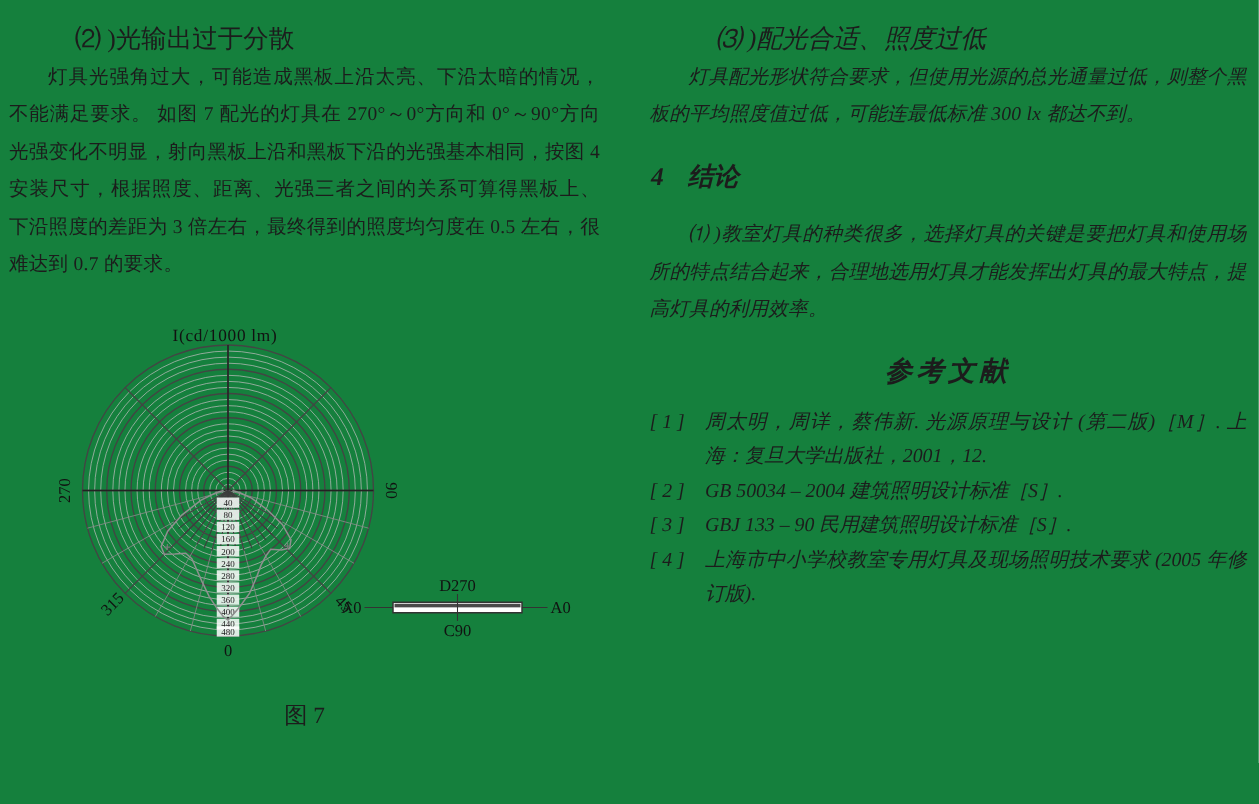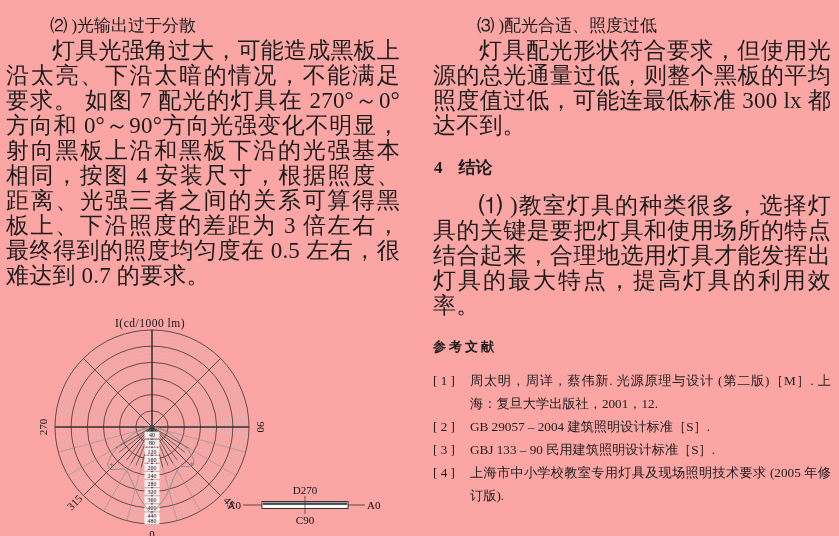--- a/index.html
+++ b/index.html
@@ -1,55 +1,55 @@
 <!DOCTYPE html>
 <html><head>
 <meta charset="utf-8">
 <style>
   html,body{margin:0;padding:0;}
   body{
     width:839px;height:536px;background:#ffffff;
     font-family:"Liberation Serif","DejaVu Serif",serif;
     color:#1c1c1c;overflow:hidden;
   }
-  .page{position:relative;width:839px;height:536px;background:#fca5a5;}
+  .page{position:relative;width:839px;height:536px;background:#15803d;}
   .col{position:absolute;top:13px;}
   .col-left{left:6px;width:394px;}
-  .col-right{left:433px;width:398px;}
+  .col-right{left:433px;width:398px;font-style:italic;}
 
   p.body{
-    margin:0;font-size:23px;line-height:25px;
+    margin:0;font-size:13px;line-height:25px;
     text-align:justify;text-justify:inter-ideograph;
     letter-spacing:0.2px;
   }
   .item-head{
     margin:0;font-size:17px;line-height:25px;text-indent:2.6em;
   }
   .indent{text-indent:2em;}
 
   .section-head{
     display:flex;gap:16px;align-items:baseline;
     font-weight:bold;font-size:17px;line-height:25px;
     margin:17px 0 13px 1px;
   }
   .refs-head{
-    text-align:left;font-weight:bold;font-size:13px;line-height:20px;
+    text-align:center;font-weight:bold;font-size:18px;line-height:20px;
     letter-spacing:3px;margin:19px 0 12px 0;
   }
   .ref{
     display:flex;font-size:13.2px;line-height:23px;
     text-align:justify;
   }
   .ref-num{flex:0 0 37px;}
   .ref-text{flex:1;}
 
   figure.fig{margin:27px 0 0 0;}
   .fig-caption{
     display:flex;justify-content:center;gap:14px;
-    font-weight:bold;font-size:15.5px;line-height:20px;margin-top:6px;flex-direction:column;
+    font-weight:normal;font-size:15.5px;line-height:20px;margin-top:24px;
   }
   svg text{font-family:"Liberation Serif","DejaVu Serif",serif;}
 </style>
 </head>
 <body>
 
 <div class="page">
 
   <div class="col col-left">
     <p class="item-head">⑵ )光输出过于分散</p>
@@ -185,21 +185,21 @@
 
     <div class="refs-head">参考文献</div>
 
     <div>
       <div class="ref">
         <span class="ref-num">[ 1 ]</span>
         <span class="ref-text">周太明，周详，蔡伟新. 光源原理与设计 (第二版)［M］. 上海：复旦大学出版社，2001，12.</span>
       </div>
       <div class="ref">
         <span class="ref-num">[ 2 ]</span>
-        <span class="ref-text">GB 29057 – 2004 建筑照明设计标准［S］.</span>
+        <span class="ref-text">GB 50034 – 2004 建筑照明设计标准［S］.</span>
       </div>
       <div class="ref">
         <span class="ref-num">[ 3 ]</span>
         <span class="ref-text">GBJ 133 – 90 民用建筑照明设计标准［S］.</span>
       </div>
       <div class="ref">
         <span class="ref-num">[ 4 ]</span>
         <span class="ref-text">上海市中小学校教室专用灯具及现场照明技术要求 (2005 年修订版).</span>
       </div>
     </div>

